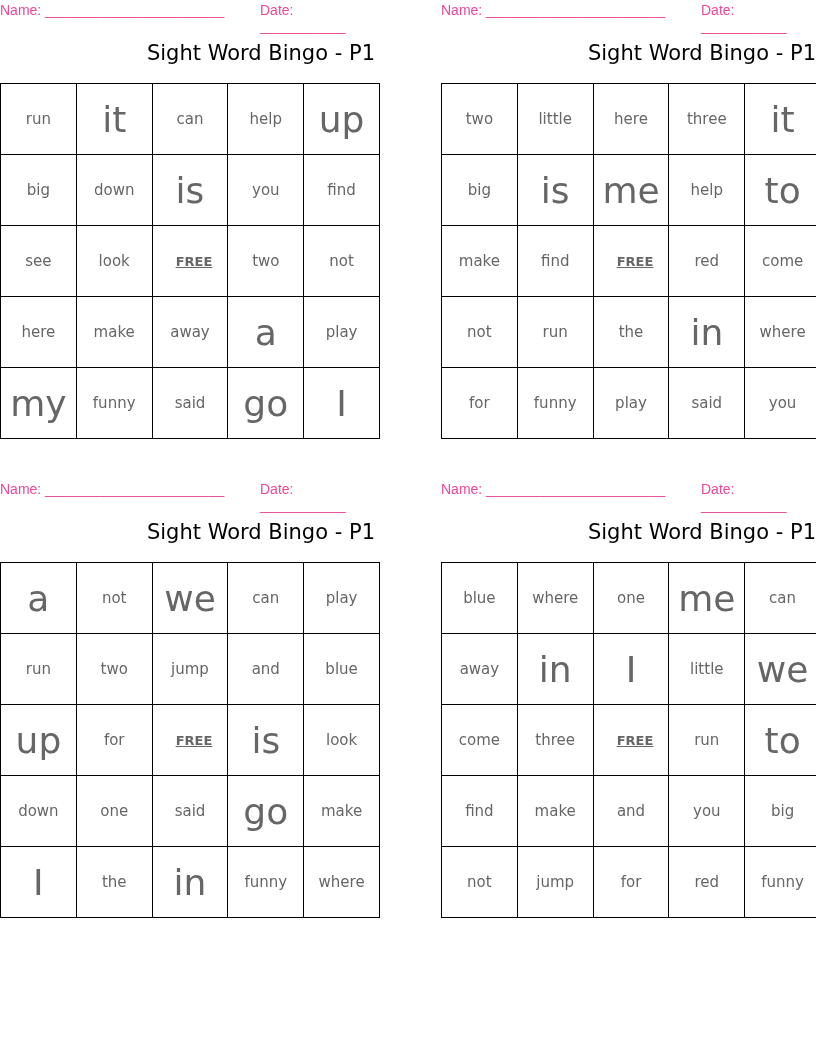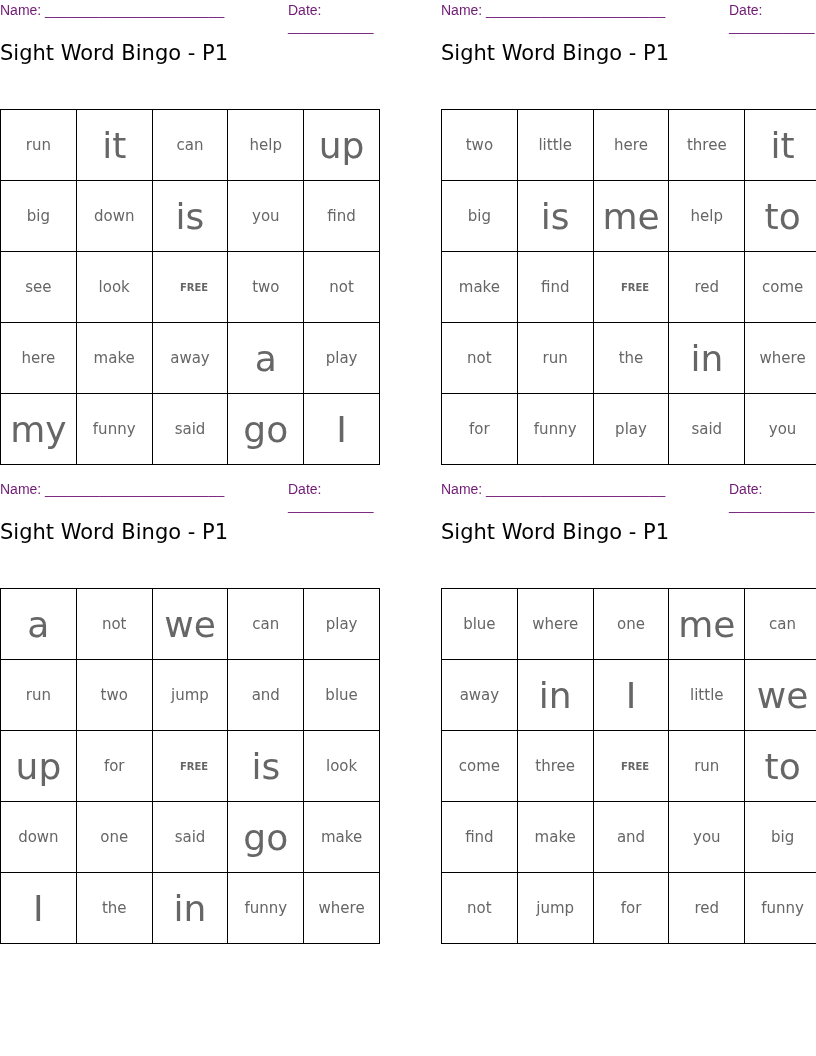--- a/index.html
+++ b/index.html
@@ -1,30 +1,30 @@
 <!DOCTYPE html>
 <html><head>
 <meta charset="utf-8">
 <style>
   html, body { margin:0; padding:0; background:#ffffff; }
   body { width:816px; height:1056px; position:relative; overflow:hidden; }
   .card { position:absolute; width:375px; }
   .hdr { position:absolute; top:0; left:0; width:375px; height:20px;
-         font-family:"Liberation Sans", sans-serif; font-size:14px; color:#701a75; }
+         font-family:"Liberation Sans", sans-serif; font-size:14px; color:#ec4899; }
   .hdr .nm { position:absolute; left:0; top:2px; }
-  .hdr .dt { position:absolute; left:260px; top:2px;margin-left:28px; }
-  .title { position:absolute; top:41px; left:0; width:375px; text-align:left;
+  .hdr .dt { position:absolute; left:260px; top:2px; }
+  .title { position:absolute; top:41px; left:0; width:375px; text-align:right;
            font-family:"DejaVu Sans", sans-serif; font-size:21px; color:#000; }
   .grid { position:absolute; top:83px; left:0; width:374px; height:350px;
-          border-collapse:collapse; table-layout:fixed;margin-top:26px; }
+          border-collapse:collapse; table-layout:fixed; }
   .grid td { border:1.5px solid #000; width:74.8px; height:70px; padding:0;
              text-align:center; vertical-align:middle;
              font-family:"DejaVu Sans", sans-serif; color:#666666; font-size:15px; }
   .grid td.big { font-size:36px; }
-  .grid td.free { font-weight:bold; font-size:10px;padding-left:8px; }
+  .grid td.free { text-decoration:underline; font-weight:bold; font-size:13px;padding-left:8px; }
 </style>
 </head>
 <body>
 
 <div class="card" style="left:0; top:0;">
   <div class="hdr">
     <span class="nm">Name: _______________________</span>
     <span class="dt">Date: ___________</span>
   </div>
   <div class="title">Sight Word Bingo - P1</div>

